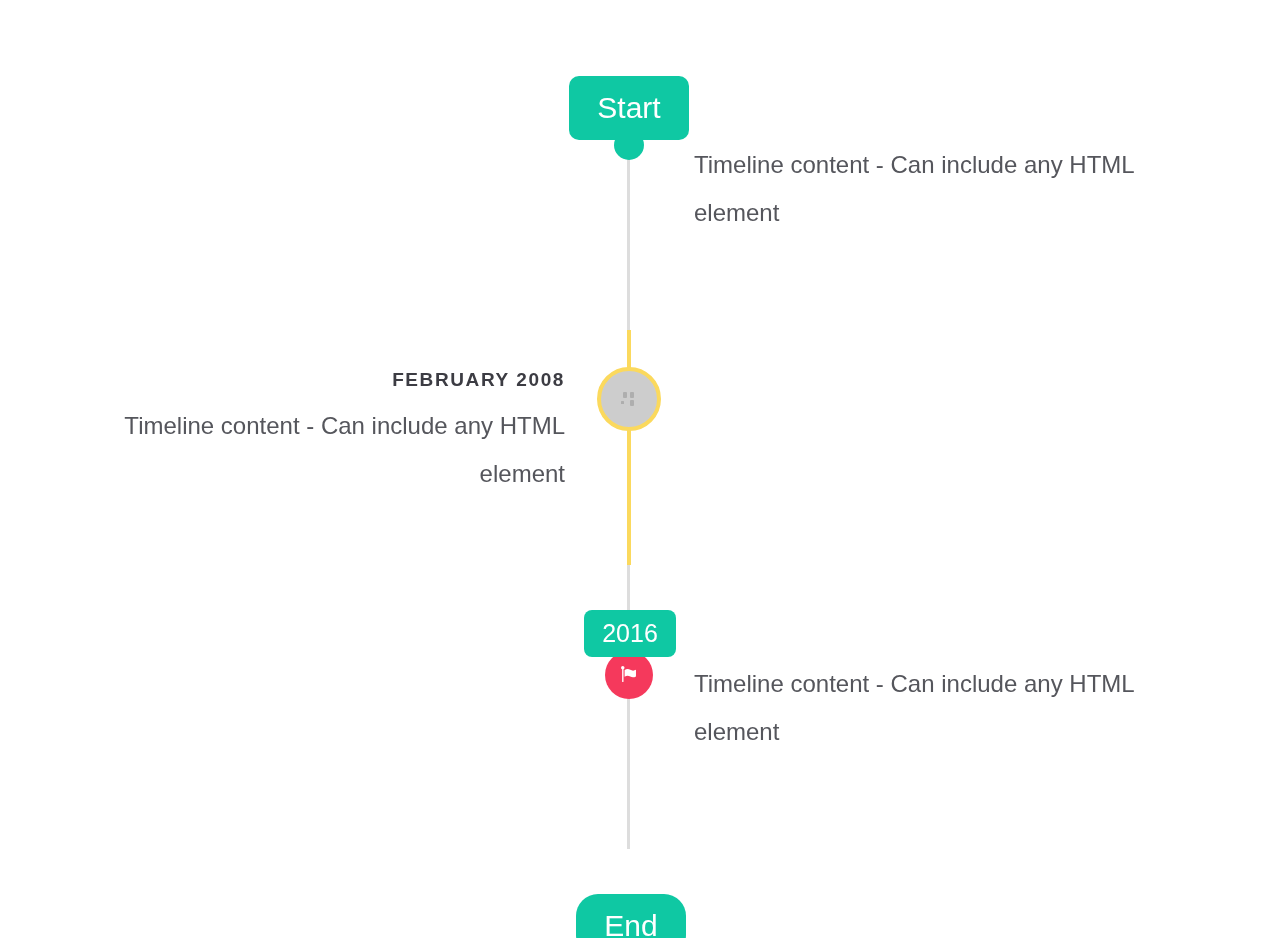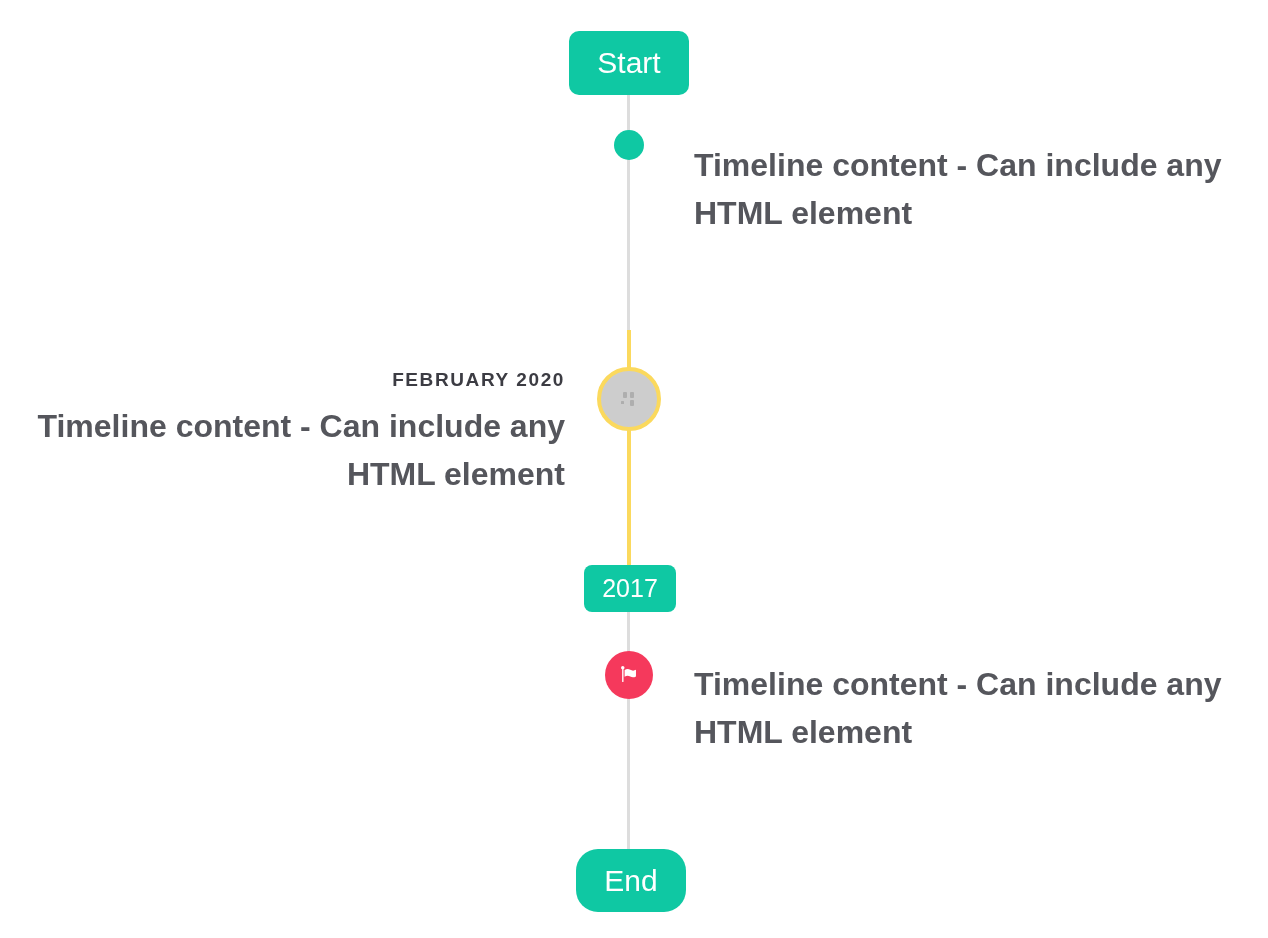--- a/index.html
+++ b/index.html
@@ -33,20 +33,21 @@
 
   
   .badge {
     position: absolute;
     z-index: 4;
     display: flex; align-items: center; justify-content: center;
     background: var(--c-accent, #0fc8a3);
     color: var(--c-badge_text, #fff);
     border-radius: 10px;
     font-weight: 400;
+    margin-top: 45px;
   }
   .badge.start { left: 569px; top: 31px;  width: 120px; height: 64px; font-size: 30px; }
   .badge.year  { left: 584px; top: 565px; width: 92px;  height: 47px; font-size: 25px; border-radius: 8px; }
   .badge.end   { left: 576px; top: 849px; width: 110px; height: 63px; font-size: 30px; border-radius: 22px; }
 
   
   .marker { position: absolute; z-index: 3; border-radius: 50%; }
   .marker.dot {
     left: 614px; top: 130px; width: 30px; height: 30px;
     background: var(--c-accent, #0fc8a3);
@@ -75,23 +76,23 @@
   .entry.left  { right: 703px; text-align: right; }
   .entry .date {
     font-size: 19px;
     font-weight: 700;
     letter-spacing: 1.6px;
     line-height: 24px;
     color: var(--c-date_text, #3c3c43);
   }
   .entry .content {
     margin-top: 10px;
-    font-size: 32px;
+    font-size: 24px;
     line-height: 48px;
-    font-weight: 700;
+    font-weight: 400;
     color: var(--c-body_text, #55565c);
   }
   .entry.jan { top: 131px; }
   .entry.feb { top: 368px; }
   .entry.mar { top: 650px; }
 </style>
 </head>
 <body>
 
 <div class="canvas">
@@ -114,26 +115,26 @@
         <g fill="#a9a9a9">
           <rect x="5" y="2" width="4" height="6" rx="1"></rect>
           <rect x="12" y="2" width="4" height="6" rx="1"></rect>
           <rect x="3" y="11" width="3" height="3" rx="0.5"></rect>
           <rect x="12" y="10" width="4" height="6" rx="1"></rect>
         </g>
       </svg>
     </span>
   </div>
   <div class="entry left feb">
-    <div class="date">FEBRUARY 2020</div>
+    <div class="date">FEBRUARY 2008</div>
     <div class="content">Timeline content - Can include any HTML element</div>
   </div>
 
   <div class="badge year">
-    <span>2017</span>
+    <span>2016</span>
   </div>
 
   <div class="marker flag-circle">
     <span>
       <svg class="flag-svg" viewBox="0 0 24 24" xmlns="http://www.w3.org/2000/svg">
         <g fill="#ffffff">
           <circle cx="5.2" cy="4.2" r="1.9"></circle>
           <rect x="4.5" y="5.2" width="1.5" height="14.5" rx="0.7"></rect>
           <path d="M7.2 6.6 C9.4 5.2 11.4 5.2 13.4 6.4 C15.4 7.6 17.4 7.6 19.6 6.4 L19.6 13.6 C17.4 14.9 15.4 14.9 13.4 13.7 C11.4 12.5 9.4 12.5 7.2 13.8 Z"></path>
         </g>

